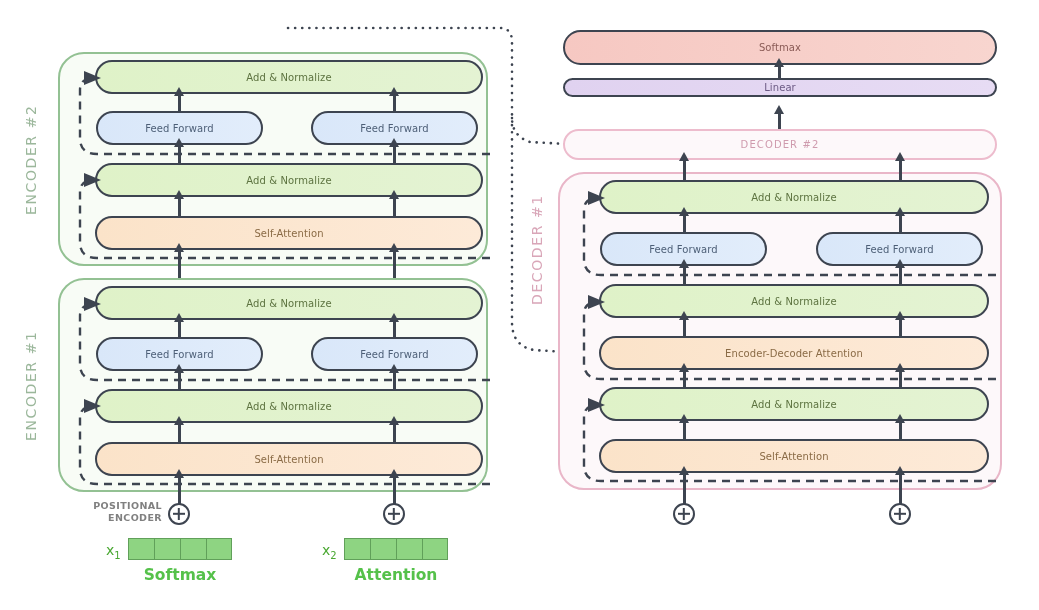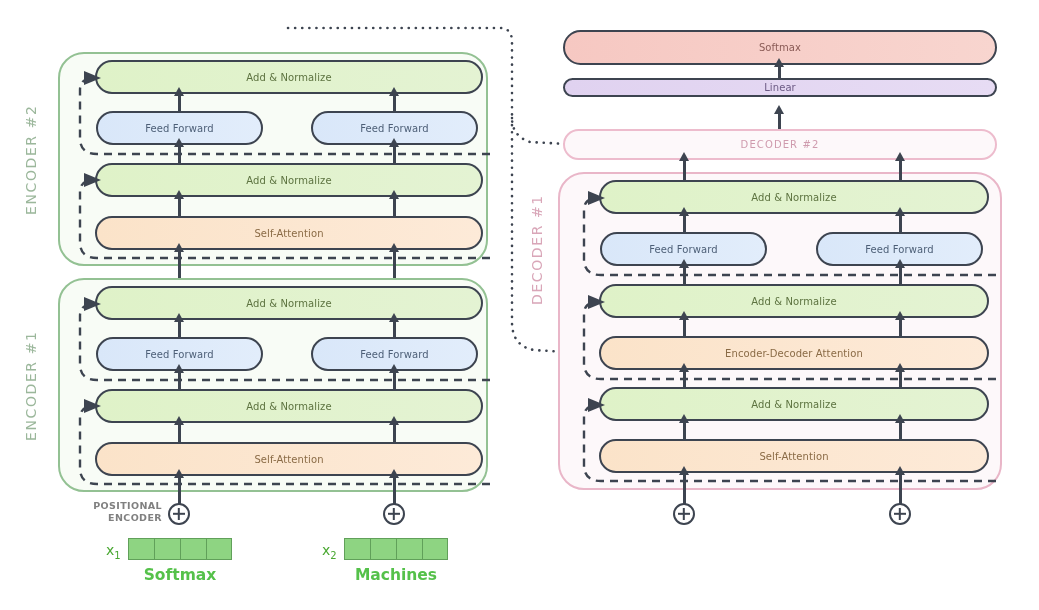--- a/index.html
+++ b/index.html
@@ -200,21 +200,21 @@
 
   <div class="xlab" style="left:322px;top:542px;">
     <span>x</span><sub>2</sub>
   </div>
   <div class="embed" style="left:344px;top:538px;">
     <div class="cell"></div>
     <div class="cell"></div>
     <div class="cell"></div>
     <div class="cell"></div>
   </div>
-  <div class="word" style="left:326px;top:566px;width:140px;">Machines</div>
+  <div class="word" style="left:326px;top:566px;width:140px;">Attention</div>
 
   <div class="blk softmax" style="left:563px;top:30px;width:434px;height:35px;">Softmax</div>
   <div class="blk linear" style="left:563px;top:78px;width:434px;height:19px;">Linear</div>
 
   <div class="arw" style="left:778px;top:66px;height:13px;"></div>
   <div class="arw" style="left:778px;top:113px;height:17px;"></div>
 
   <div class="dec2" style="left:563px;top:129px;width:434px;height:31px;">DECODER #2</div>
 
   <div class="grp dec-grp" style="left:558px;top:172px;width:444px;height:318px;"></div>

